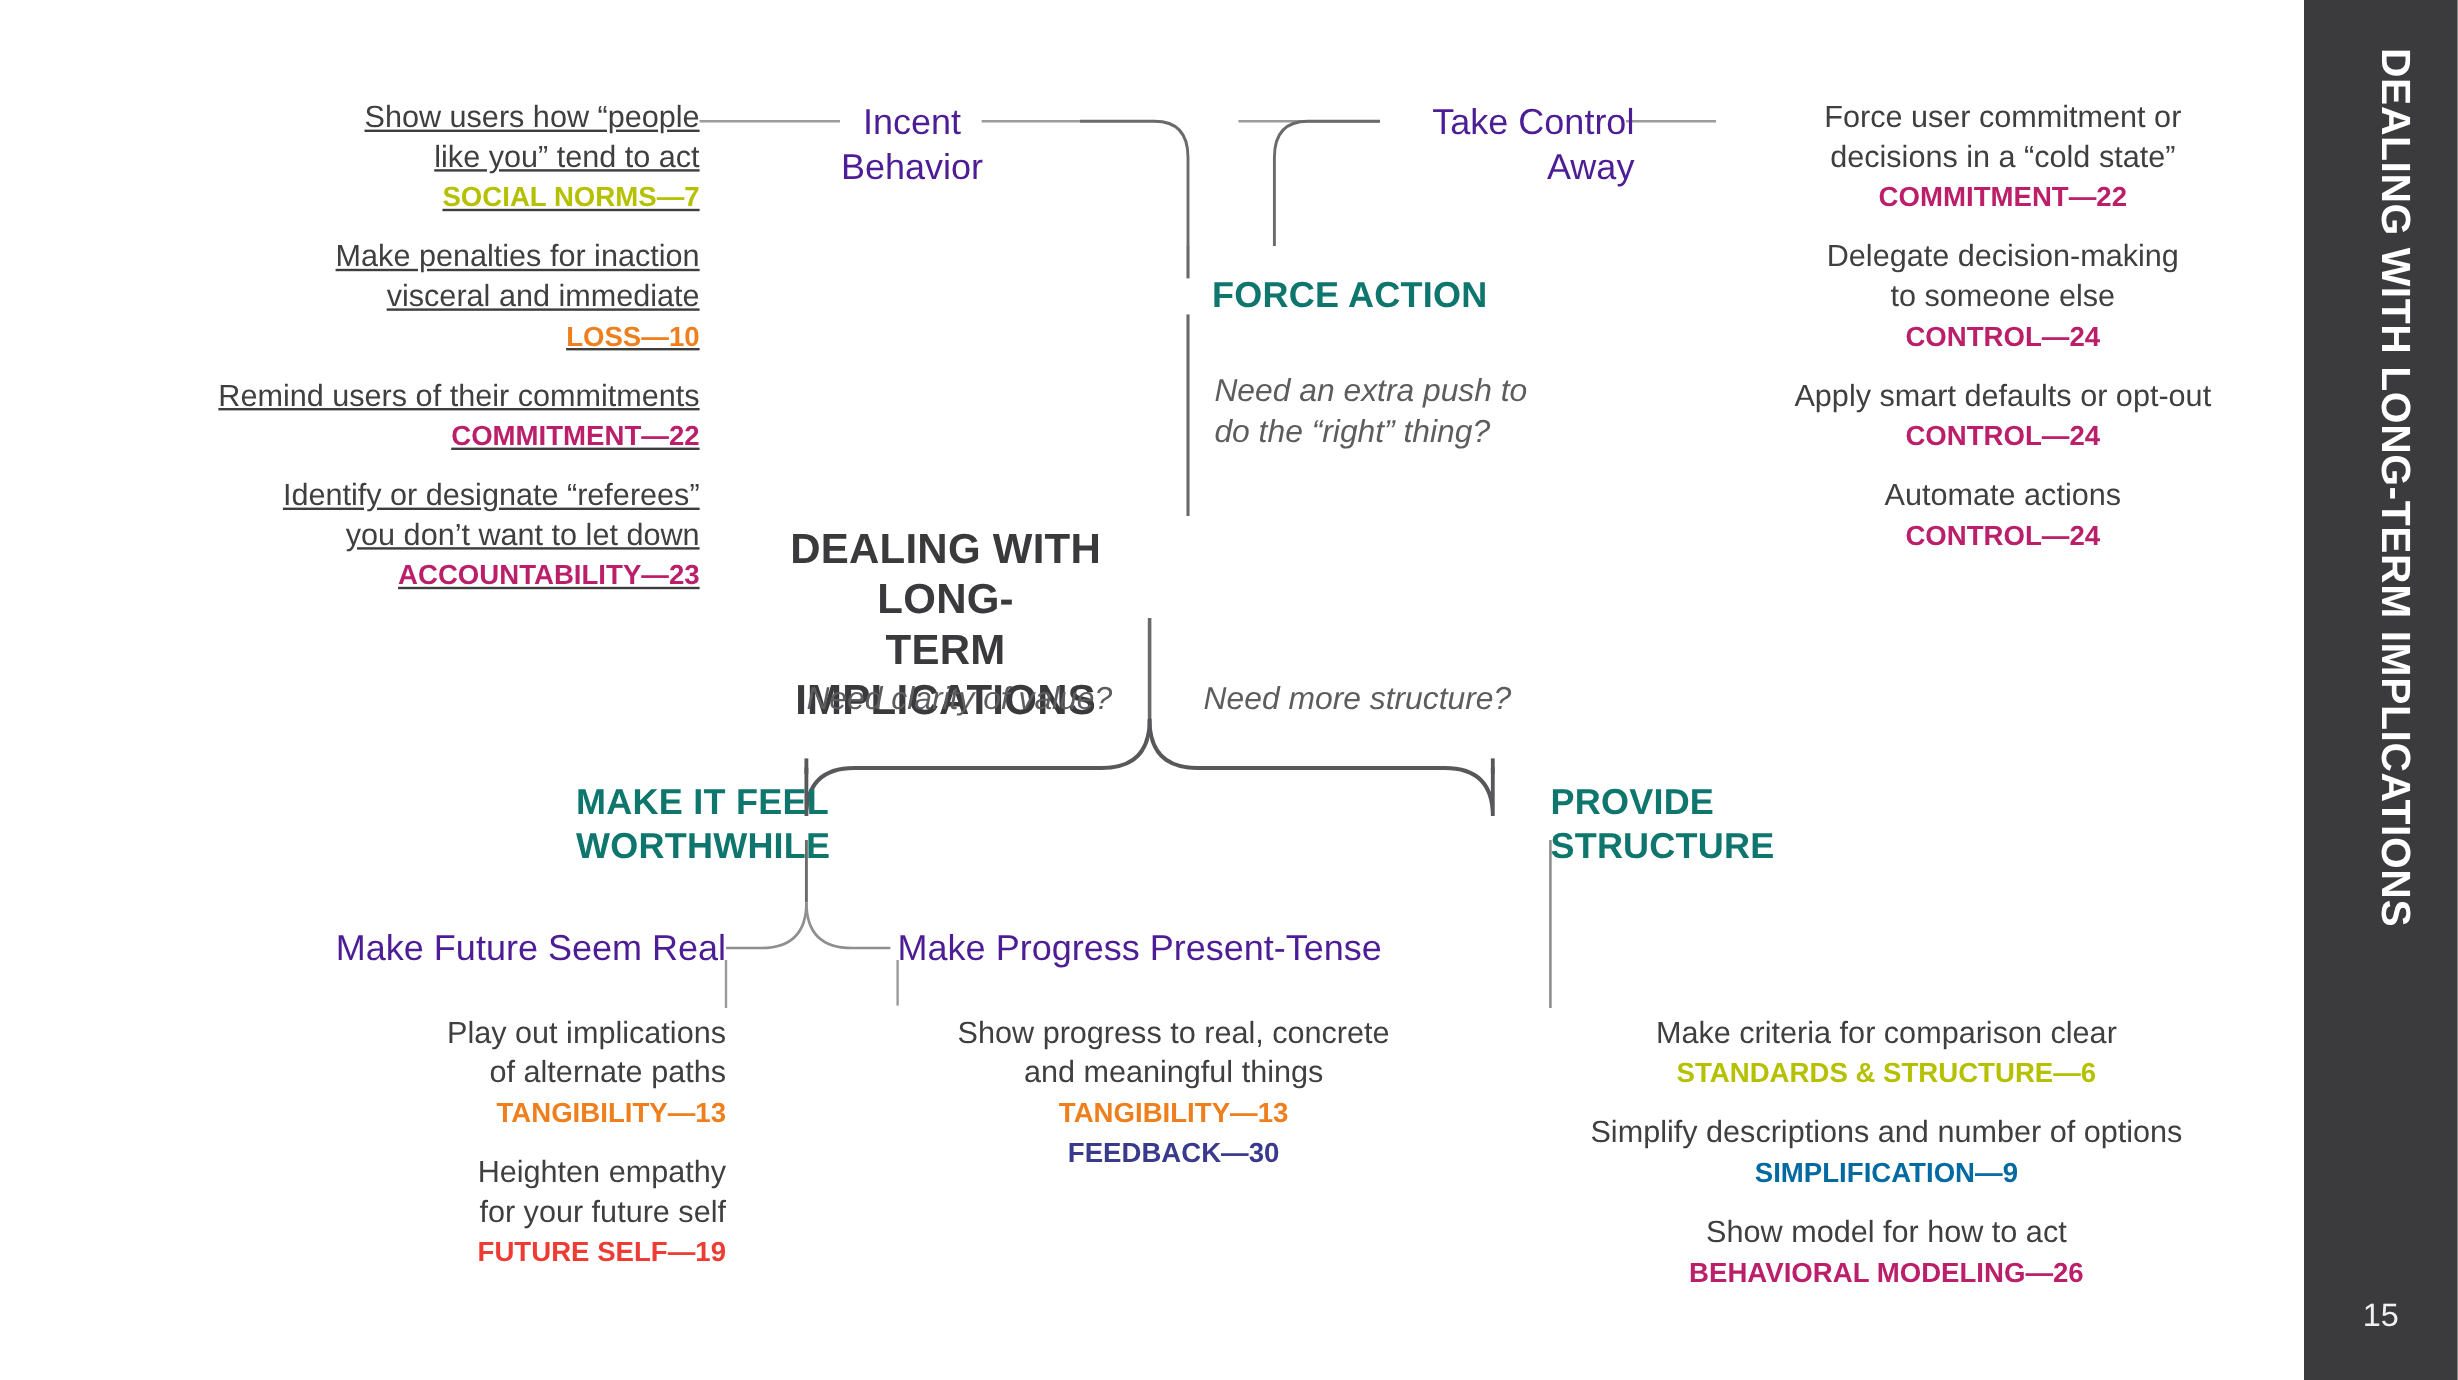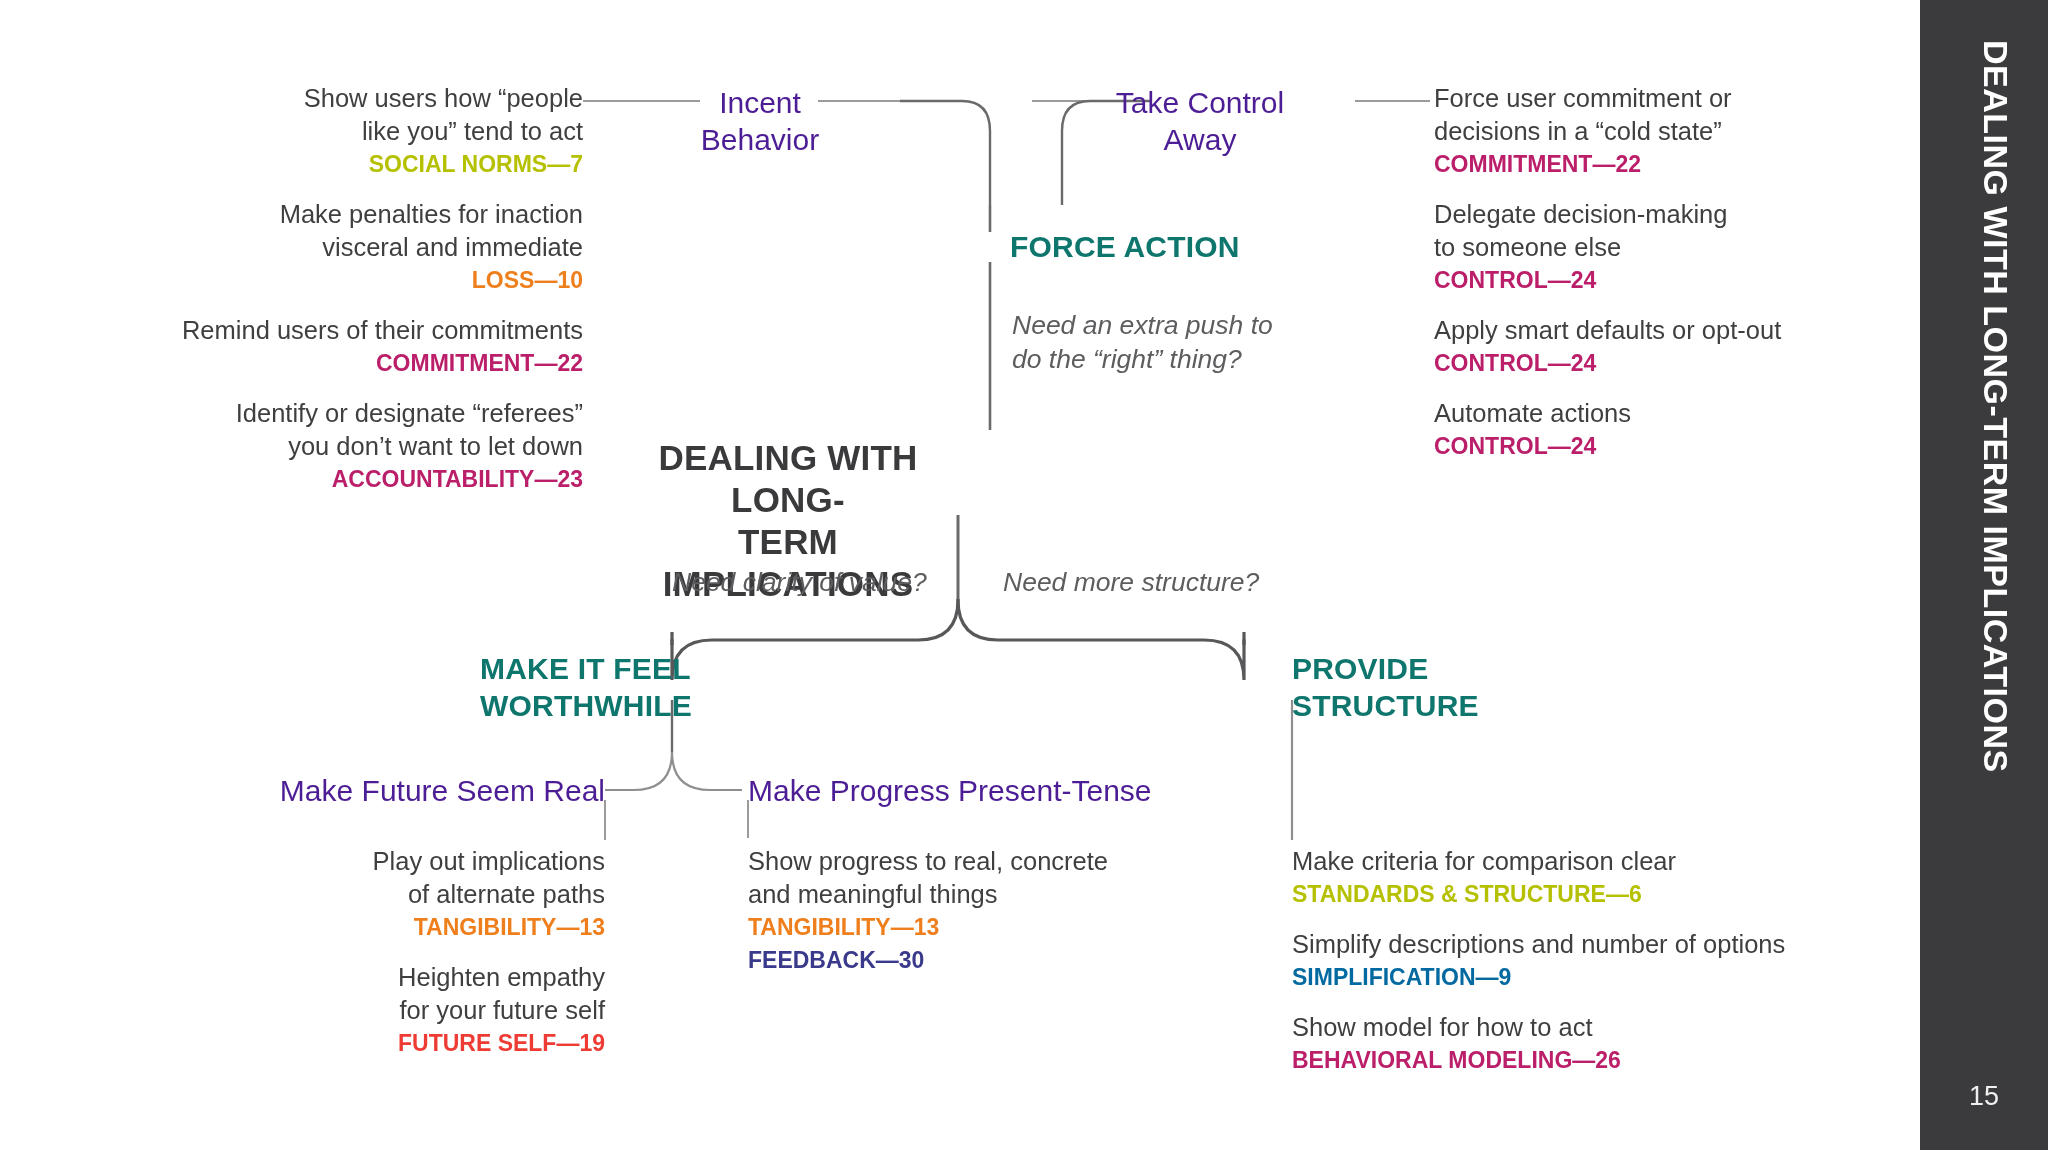--- a/index.html
+++ b/index.html
@@ -50,21 +50,21 @@
   }
   .tag{
     font-size:23px;
     line-height:33px;
     font-weight:bold;
     white-space:nowrap;
   }
   .item{margin-bottom:17px;}
   .item:last-child{margin-bottom:0;}
   .ra{text-align:right;}
-  .la{text-align:left;}
+  .la{text-align:center;}
 
   
   .c-social{color:#b5c100;}
   .c-loss{color:#ef7f1c;}
   .c-commitment{color:#bb1f6a;}
   .c-accountability{color:#bb1f6a;}
   .c-control{color:#bb1f6a;}
   .c-tangibility{color:#ef7f1c;}
   .c-feedback{color:#3a3a8c;}
   .c-futureself{color:#ee3b33;}
@@ -137,21 +137,21 @@
     <line x1="672" y1="700" x2="672" y2="752" stroke="#6a6a6c" stroke-width="2.4"></line>
     <path d="M672,752 Q672,790 634,790 H 605" fill="none" stroke="#8f8f91" stroke-width="2.2"></path>
     <path d="M672,752 Q672,790 710,790 H 742" fill="none" stroke="#8f8f91" stroke-width="2.2"></path>
 
     <line x1="605" y1="800" x2="605" y2="840" stroke="#9b9b9b" stroke-width="2"></line>
     <line x1="748" y1="800" x2="748" y2="838" stroke="#9b9b9b" stroke-width="2"></line>
 
     <line x1="1292" y1="700" x2="1292" y2="840" stroke="#8f8f91" stroke-width="2.2"></line>
   </svg>
 
-  <div class="node ra" style="left:120px;top:82px;width:463px;">
+  <div class="node ra" style="left:120px;top:82px;width:463px;text-decoration:underline;">
 
     <div class="item">
       <div class="leaf-text">Show users how “people</div>
       <div class="leaf-text">like you” tend to act</div>
       <div class="tag c-social">SOCIAL NORMS—7</div>
     </div>
 
     <div class="item">
       <div class="leaf-text">Make penalties for inaction</div>
       <div class="leaf-text">visceral and immediate</div>
@@ -168,21 +168,21 @@
       <div class="leaf-text">you don’t want to let down</div>
       <div class="tag c-accountability">ACCOUNTABILITY—23</div>
     </div>
   </div>
 
   <div class="node" style="left:700px;top:84px;width:120px;text-align:center;">
     <div class="node-mid">Incent</div>
     <div class="node-mid">Behavior</div>
   </div>
 
-  <div class="node" style="left:1090px;top:84px;width:220px;text-align:center;">
+  <div class="node" style="left:1142px;top:84px;width:220px;text-align:right;">
     <div class="node-mid">Take Control</div>
     <div class="node-mid">Away</div>
   </div>
 
   <div class="node la" style="left:1434px;top:82px;width:470px;">
 
     <div class="item">
       <div class="leaf-text">Force user commitment or</div>
       <div class="leaf-text">decisions in a “cold state”</div>
       <div class="tag c-commitment">COMMITMENT—22</div>

